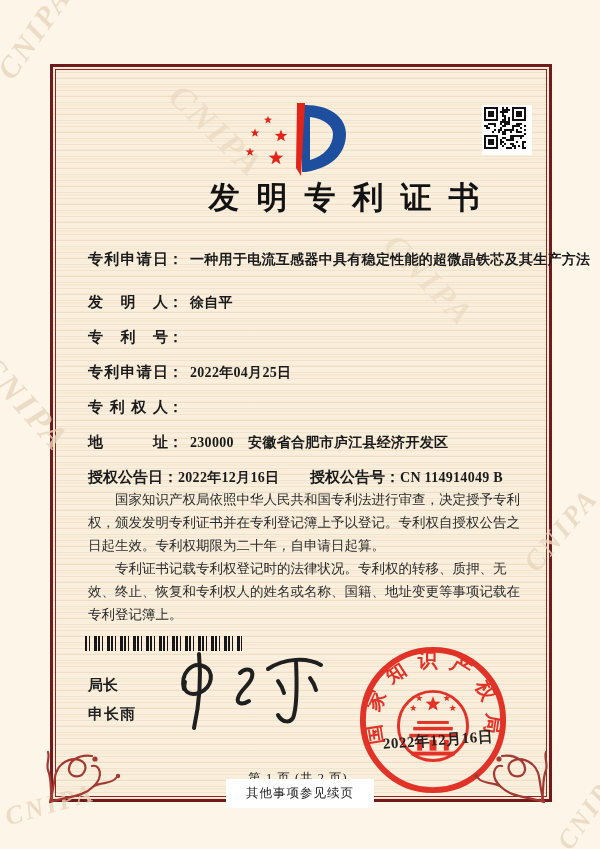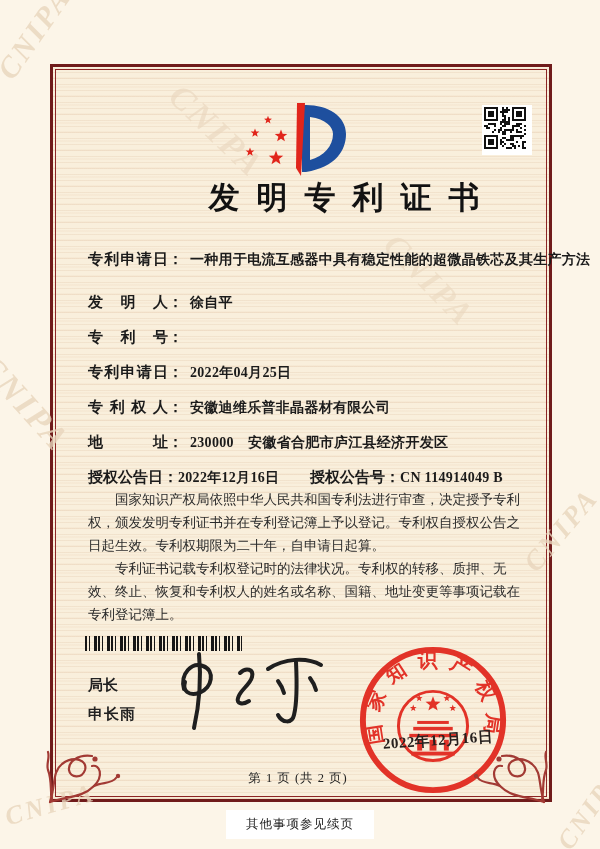--- a/index.html
+++ b/index.html
@@ -48,21 +48,21 @@
            background:repeating-linear-gradient(90deg,#161616 0 2px,rgba(0,0,0,0) 2px 4px,
              #161616 4px 5px,rgba(0,0,0,0) 5px 9px,#161616 9px 12px,rgba(0,0,0,0) 12px 13px);}
   .officer{font-family:"Liberation Sans","DejaVu Sans",sans-serif;font-weight:bold;font-size:15px;color:#222;}
   .off1{left:88px;top:676px;}
   .off2{left:88px;top:705px;letter-spacing:1px;}
   .signature{left:168px;top:645px;width:165px;height:95px;}
   .seal{left:354px;top:641px;width:158px;height:158px;opacity:.93;}
   .seal-date{left:362px;top:731px;width:152px;text-align:center;font-size:15px;font-weight:bold;
              color:#26201e;transform:rotate(-4deg);letter-spacing:.5px;z-index:5;}
   .pagefoot{left:50px;top:770px;width:496px;text-align:center;font-size:12.5px;color:#222;letter-spacing:1px;}
-  .contnote{left:0;top:810px;width:600px;text-align:center;z-index:4;}
+  .contnote{left:0;top:779px;width:600px;text-align:center;z-index:4;}
   .contnote span{display:inline-block;background:#ffffff;padding:6px 20px;font-size:12.5px;
                  letter-spacing:1px;color:#222;}
   .flourish{position:absolute;z-index:5;width:90px;height:85px;}
   .fl-left{left:42px;top:722px;}
   .fl-right{left:462px;top:722px;transform:scaleX(-1);}
 </style>
 </head>
 <body>
 
 <div class="page">
@@ -233,21 +233,20 @@
         <span class="fcolon">：</span>
     </div>
     <div class="frow" style="top:363px">
       <span class="flabel">专利申请日</span>
         <span class="fcolon">：</span>
         <span class="fval">2022年04月25日</span>
     </div>
     <div class="frow" style="top:398px">
       <span class="flabel">专利权人</span>
         <span class="fcolon">：</span>
-        <span class="fval">安徽迪维乐普非晶器材有限公司</span>
     </div>
     <div class="frow" style="top:433px">
       <span class="flabel">地址</span>
         <span class="fcolon">：</span>
         <span class="fval">230000　安徽省合肥市庐江县经济开发区</span>
     </div>
 
     <div class="grow" style="top:468px">
       <span>
         <span>授权公告日</span><span>：</span><span class="fval">2022年12月16日</span>

